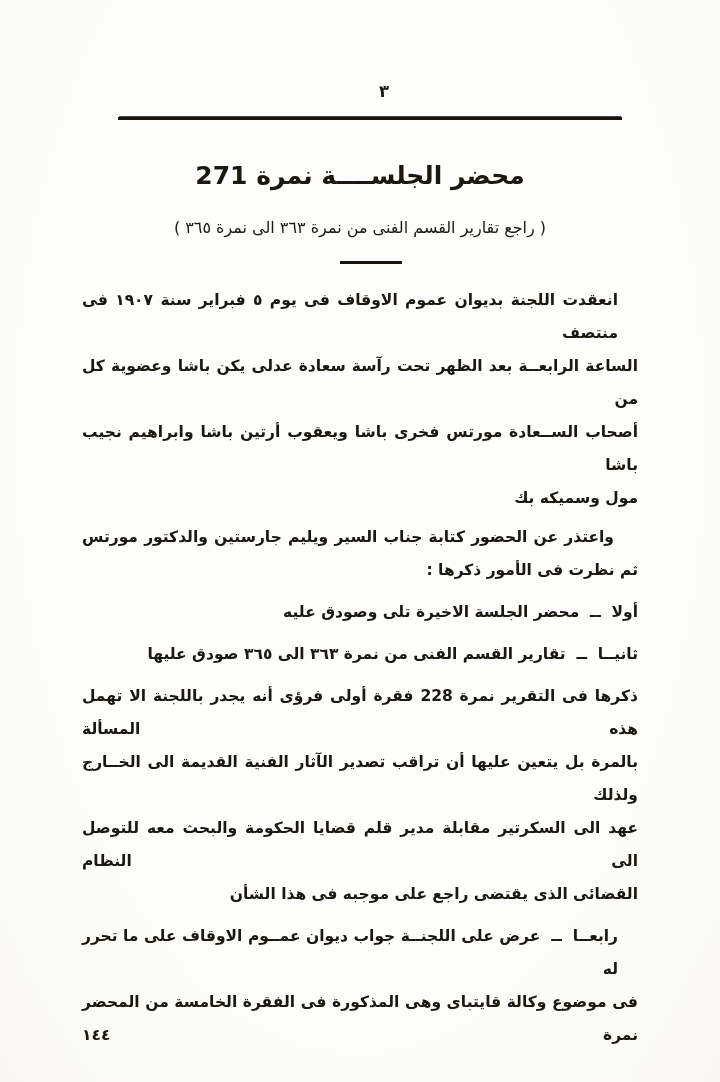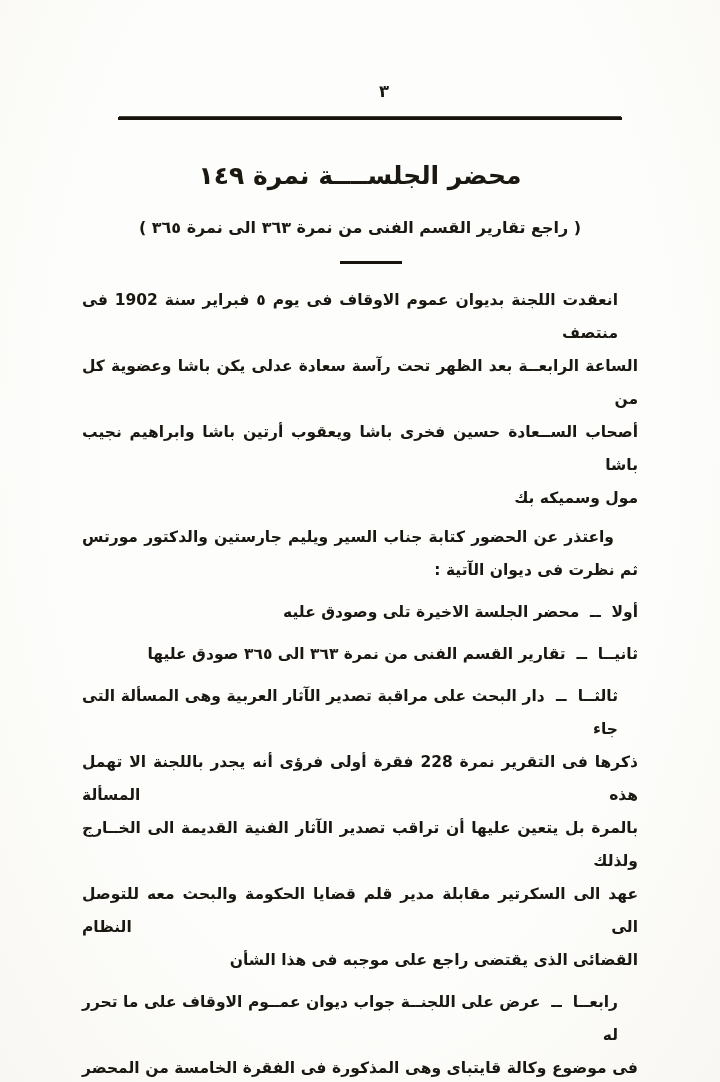--- a/index.html
+++ b/index.html
@@ -51,21 +51,21 @@
     font-weight: bold;
     letter-spacing: 0.2px;
   }
   .session-subtitle {
     position: absolute;
     top: 218px;
     left: 0;
     right: 0;
     text-align: center;
     font-size: 16px;
-    font-weight: bold;
+    font-weight: normal;
   }
   .title-divider {
     position: absolute;
     top: 261px;
     left: calc(50% - 20px);
     width: 62px;
     height: 2.5px;
     background: #17140e;
   }
   .minutes-body {
@@ -94,50 +94,49 @@
 <body>
 
 <div class="page">
 
   <div class="page-header">
     <span>٣</span>
   </div>
 
   <div class="header-rule"></div>
 
-  <div class="session-title">محضر الجلســــة نمرة ١٤٩</div>
+  <div class="session-title">محضر الجلســــة نمرة 271</div>
 
   <div class="session-subtitle">( راجع تقارير القسم الفنى من نمرة ٣٦٣ الى نمرة ٣٦٥ )</div>
 
   <div class="title-divider"></div>
 
   <div class="minutes-body">
 
     <div class="para">
-      <div class="line just indent">انعقدت اللجنة بديوان عموم الاوقاف فى يوم ٥ فبراير سنة 1902 فى منتصف</div>
+      <div class="line just indent">انعقدت اللجنة بديوان عموم الاوقاف فى يوم ٥ فبراير سنة ١٩٠٧ فى منتصف</div>
       <div class="line just">الساعة الرابعــة بعد الظهر تحت رآسة سعادة عدلى يكن باشا وعضوية كل من</div>
-      <div class="line just">أصحاب الســعادة حسين فخرى باشا ويعقوب أرتين باشا وابراهيم نجيب باشا</div>
+      <div class="line just">أصحاب الســعادة مورتس فخرى باشا ويعقوب أرتين باشا وابراهيم نجيب باشا</div>
       <div class="line">مول وسميكه بك</div>
     </div>
 
     <div class="para gap-sm">
       <div class="line just indent-lg">واعتذر عن الحضور كتابة جناب السير ويليم جارستين والدكتور مورتس</div>
-      <div class="line">ثم نظرت فى ديوان الآتية :</div>
+      <div class="line">ثم نظرت فى الأمور ذكرها :</div>
     </div>
 
     <div class="para gap-md">
       <div class="line">أولا&nbsp;&nbsp;ــ&nbsp;&nbsp;محضر الجلسة الاخيرة تلى وصودق عليه</div>
     </div>
 
     <div class="para gap-md">
       <div class="line">ثانيــا&nbsp;&nbsp;ــ&nbsp;&nbsp;تقارير القسم الفنى من نمرة ٣٦٣ الى ٣٦٥ صودق عليها</div>
     </div>
 
     <div class="para gap-md">
-      <div class="line just indent">ثالثــا&nbsp;&nbsp;ــ&nbsp;&nbsp;دار البحث على مراقبة تصدير الآثار العربية وهى المسألة التى جاء</div>
       <div class="line just">ذكرها فى التقرير نمرة 228 فقرة أولى فرؤى أنه يجدر باللجنة الا تهمل هذه المسألة</div>
       <div class="line just">بالمرة بل يتعين عليها أن تراقب تصدير الآثار الفنية القديمة الى الخــارج ولذلك</div>
       <div class="line just">عهد الى السكرتير مقابلة مدير قلم قضايا الحكومة والبحث معه للتوصل الى النظام</div>
       <div class="line">القضائى الذى يقتضى راجع على موجبه فى هذا الشأن</div>
     </div>
 
     <div class="para gap-md">
       <div class="line just indent">رابعــا&nbsp;&nbsp;ــ&nbsp;&nbsp;عرض على اللجنــة جواب ديوان عمــوم الاوقاف على ما تحرر له</div>
       <div class="line just">فى موضوع وكالة قايتباى وهى المذكورة فى الفقرة الخامسة من المحضر نمرة ١٤٤</div>
 

